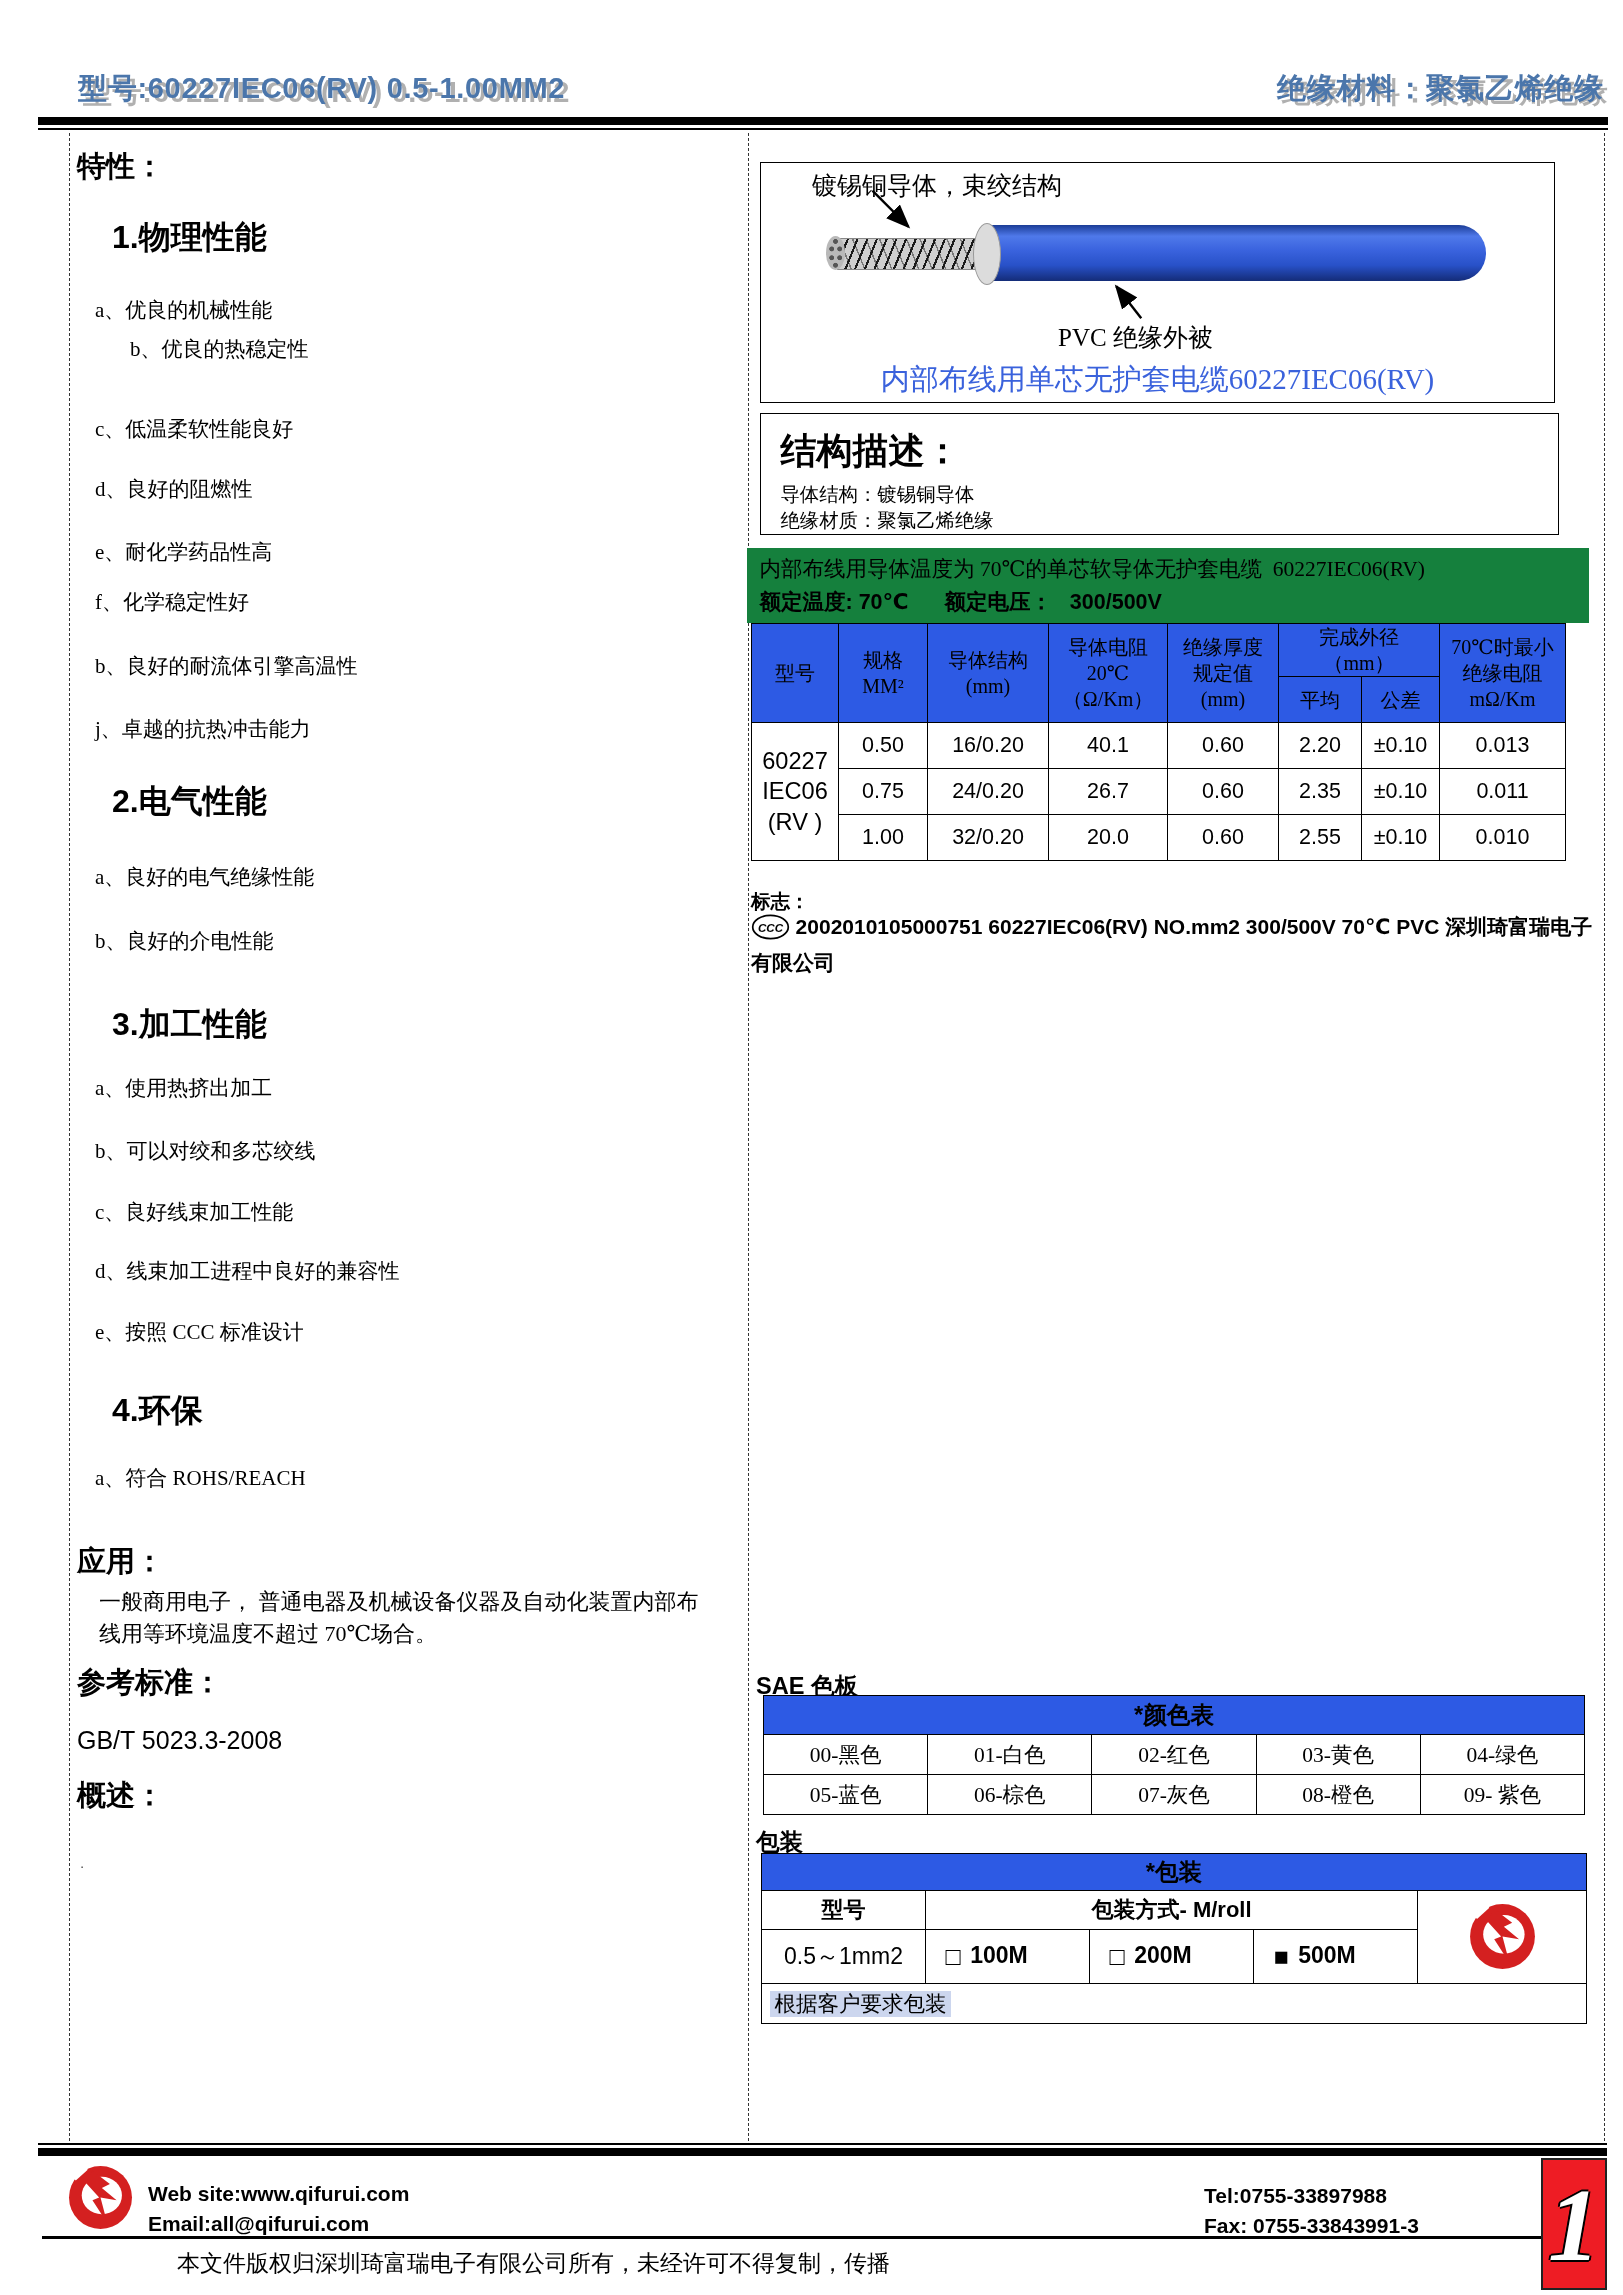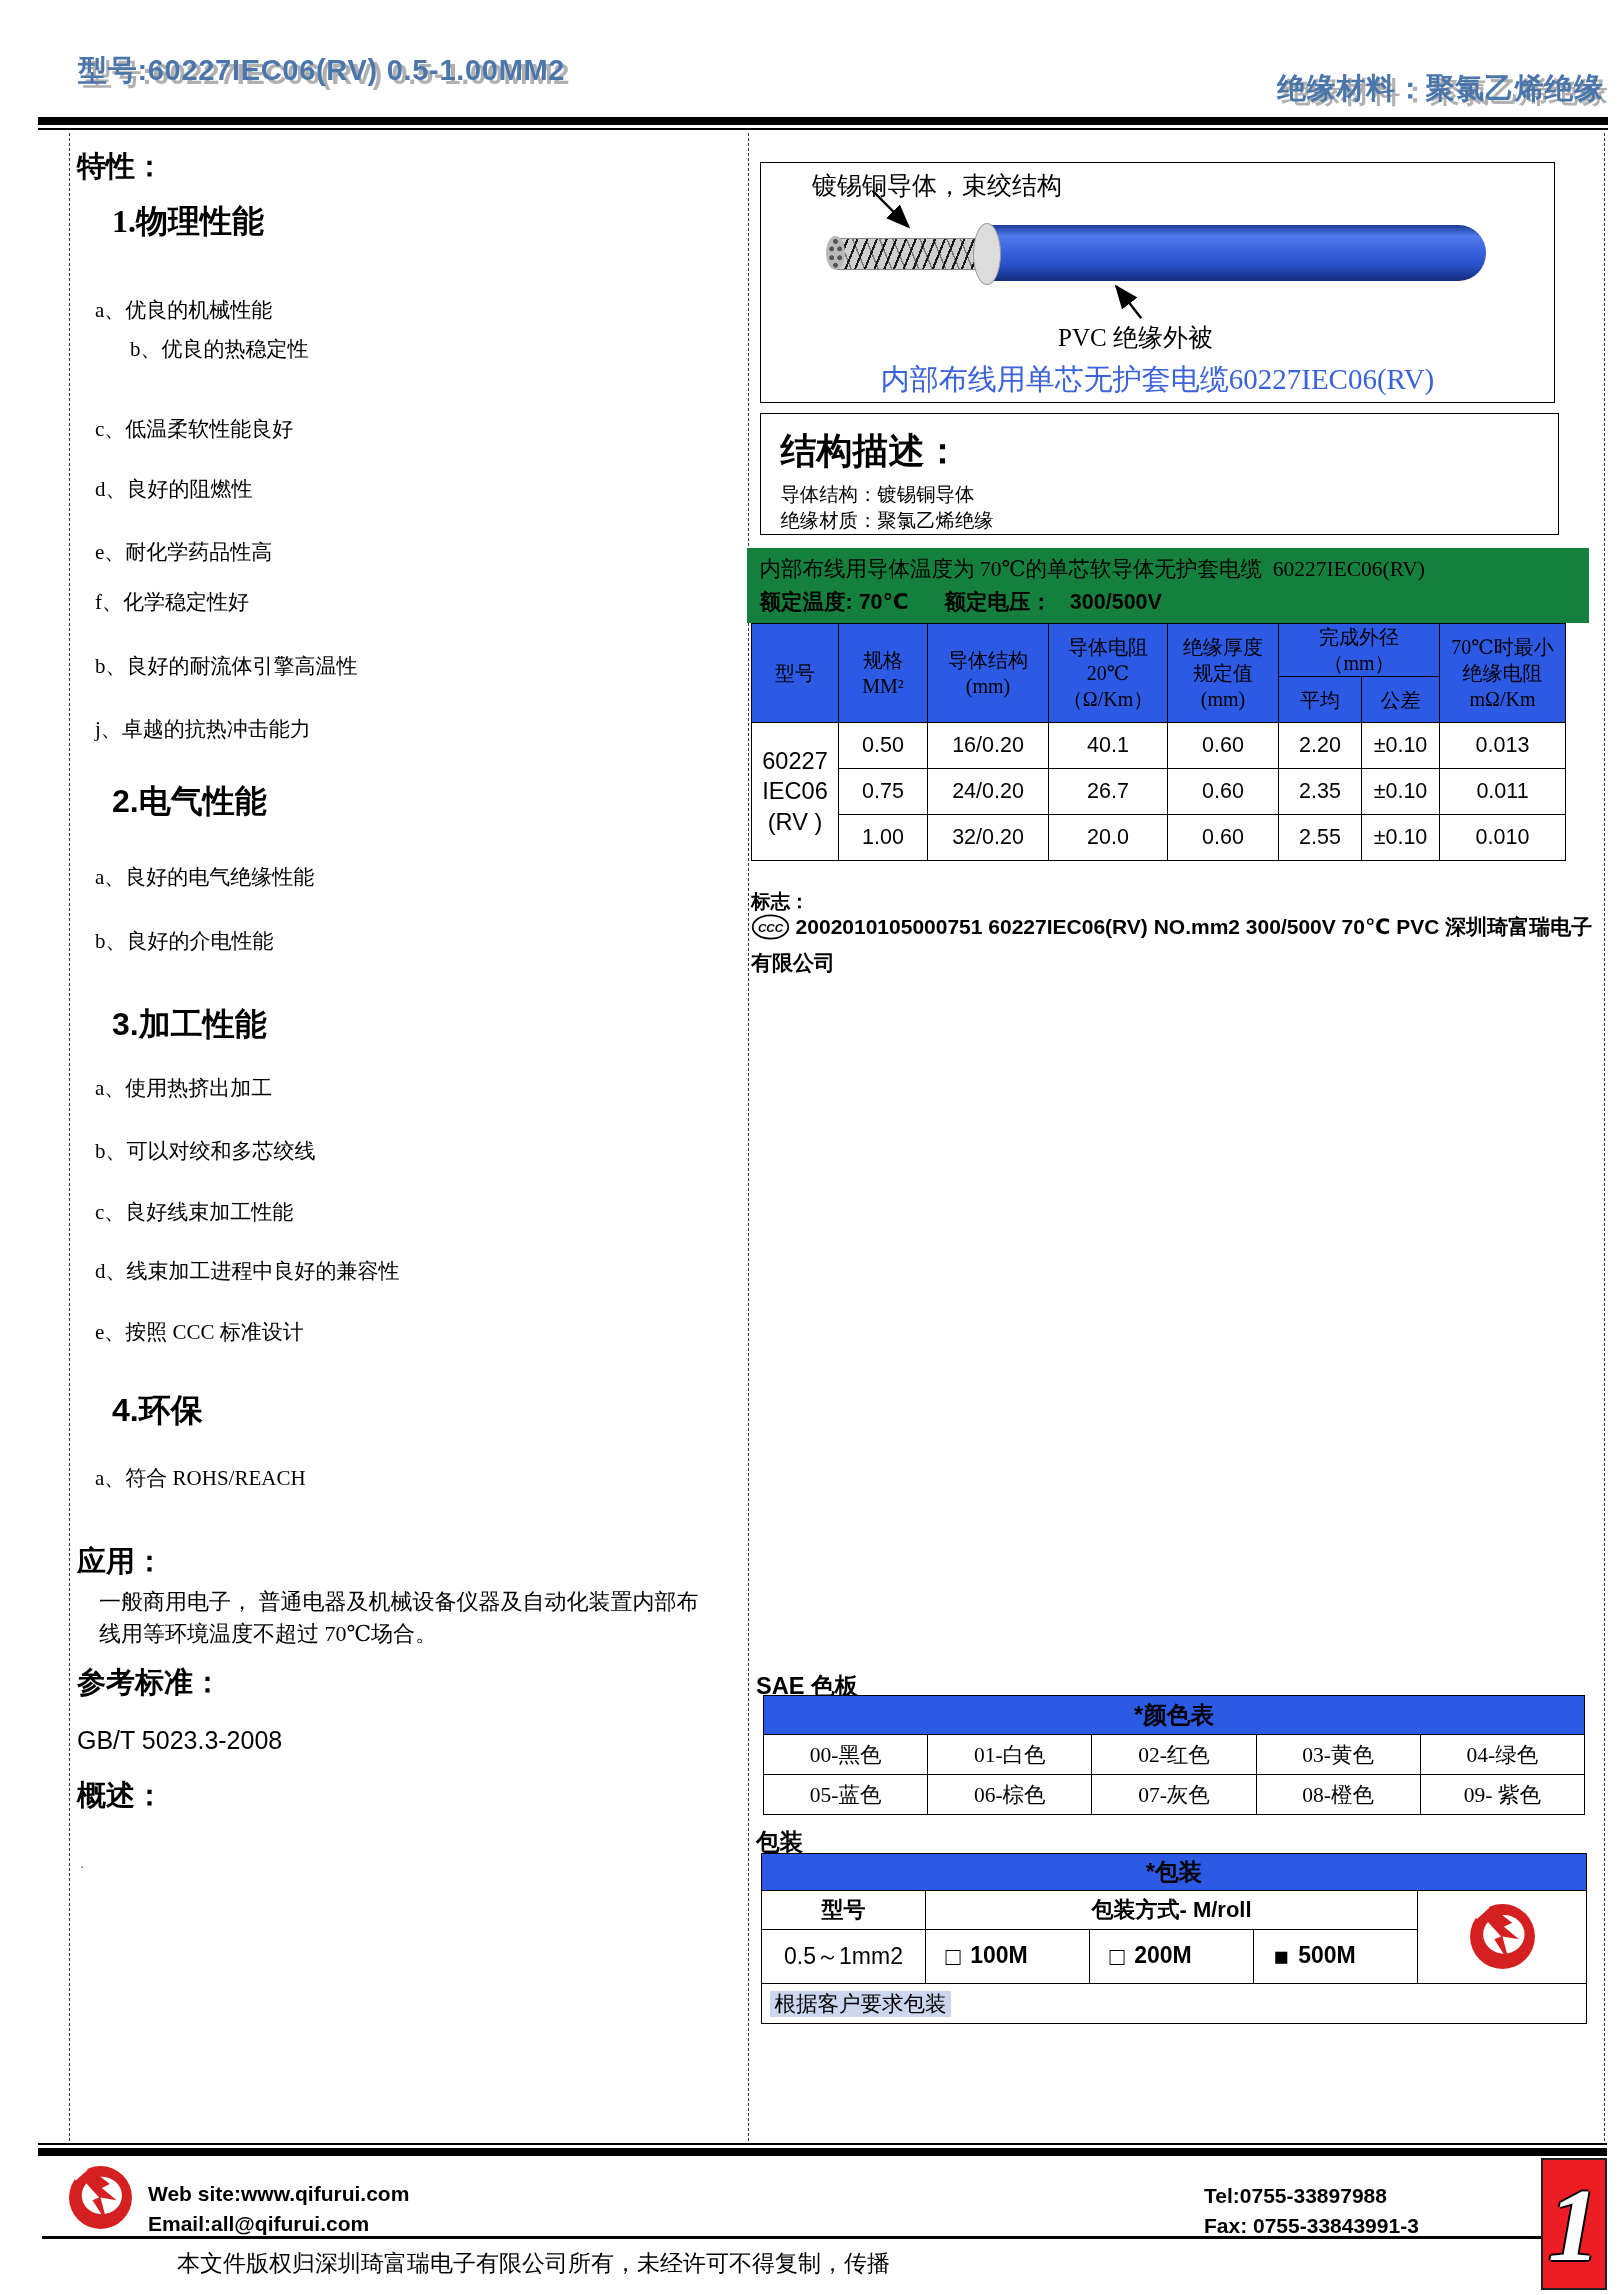--- a/index.html
+++ b/index.html
@@ -80,32 +80,32 @@
   .pagebox{background:#ee1c24;border:2.1px solid #222;}
   .pagenum{color:#fff;font-size:104px;font-style:italic;font-weight:bold;
            font-family:"Liberation Serif","DejaVu Serif",serif;
            text-shadow:-2.1px 0 #000,2.1px 0 #000,0 -2.1px #000,0 2.1px #000,-1.4px -1.4px #000,1.4px 1.4px #000;}
 </style>
 </head>
 <body>
 
 <div class="page">
 
-  <div class="abs hdr-title" style="left:78px;top:51px;">型号:60227IEC06(RV) 0.5-1.00MM2</div>
+  <div class="abs hdr-title" style="left:78px;top:69px;">型号:60227IEC06(RV) 0.5-1.00MM2</div>
   <div class="abs hdr-title" style="right:19.4px;top:69px;">绝缘材料：聚氯乙烯绝缘</div>
   <div class="abs hdr-bar-thick" style="left:38px;top:117px;width:1570px;"></div>
   <div class="abs hdr-bar-thin" style="left:38px;top:128px;width:1570px;"></div>
 
   <div class="abs vdash" style="left:69px;top:133px;height:2008px;"></div>
   <div class="abs vdash" style="left:748px;top:133px;height:2008px;"></div>
   <div class="abs vdash" style="left:1604px;top:133px;height:2008px;"></div>
 
   <div class="abs sec-title" style="left:77px;top:147px;">特性：</div>
 
-  <div class="abs sec-head" style="left:112px;top:200px;font-family:Liberation Serif, serif;">1.物理性能</div>
+  <div class="abs sec-head" style="left:112px;top:216px;">1.物理性能</div>
   <div class="abs feat-item" style="left:95px;top:296px;">a、优良的机械性能</div>
   <div class="abs feat-item" style="left:95px;top:335px;margin-left:35px;">b、优良的热稳定性</div>
   <div class="abs feat-item" style="left:95px;top:415px;">c、低温柔软性能良好</div>
   <div class="abs feat-item" style="left:95px;top:475px;">d、良好的阻燃性</div>
   <div class="abs feat-item" style="left:95px;top:538px;">e、耐化学药品性高</div>
   <div class="abs feat-item" style="left:95px;top:588px;">f、化学稳定性好</div>
   <div class="abs feat-item" style="left:95px;top:652px;">b、良好的耐流体引擎高温性</div>
   <div class="abs feat-item" style="left:95px;top:715px;">j、卓越的抗热冲击能力</div>
 
   <div class="abs sec-head" style="left:112px;top:780px;">2.电气性能</div>

